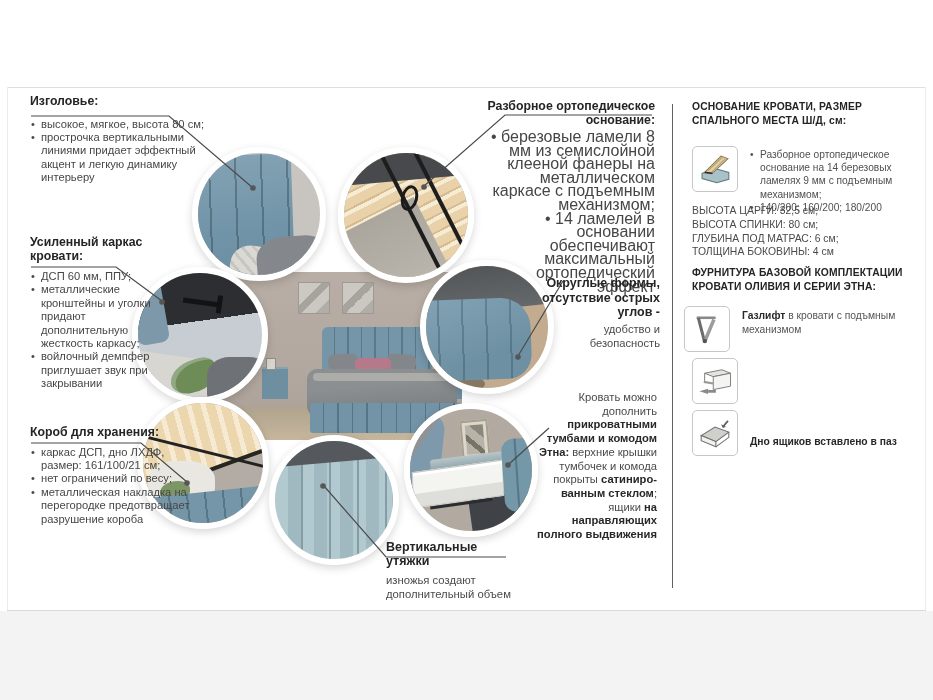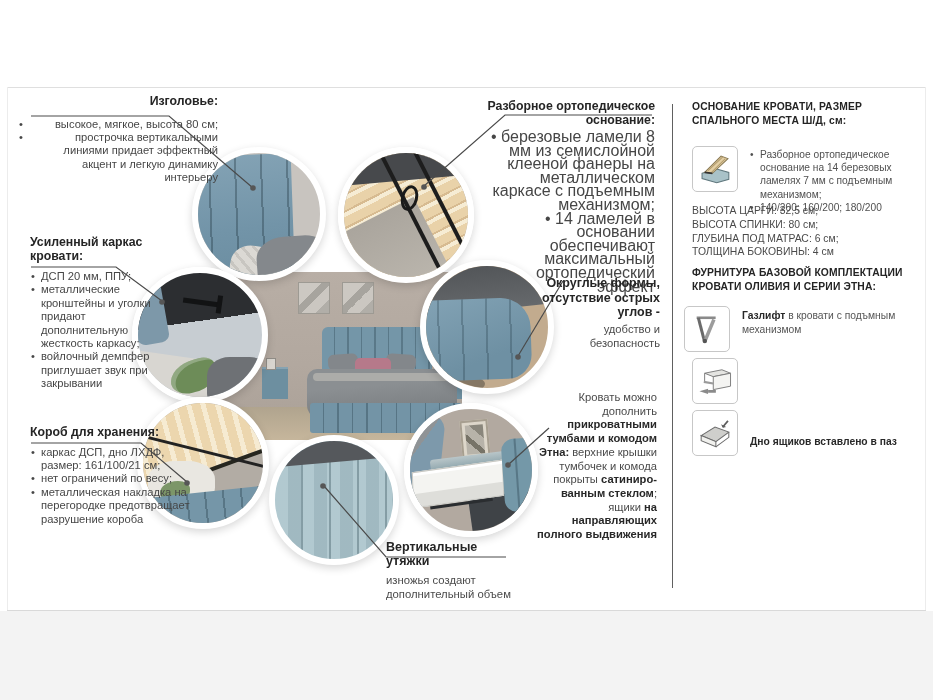--- a/index.html
+++ b/index.html
@@ -130,21 +130,21 @@
   
   .tb{position:absolute;z-index:4;}
   .tb-title{font-weight:bold;color:#252525;font-size:12.3px;line-height:13.5px;}
   .blist{margin:0;padding:0;list-style:none;}
   .blist li{position:relative;padding-left:11px;font-size:11.2px;line-height:13.4px;color:#464646;}
   .blist li:before{content:"\2022";position:absolute;left:1px;}
   .ralign{text-align:right;}
   .rlist{margin:0;padding:0;list-style:none;}
   .rlist li{font-size:16px;line-height:13.6px;color:#464646;}
   .rlist li:before{content:"\2022\00a0";}
-  .tb-headboard{left:18px;top:95px;width:200px;text-align:right;}
+  .tb-headboard{left:30px;top:95px;width:200px;}
   .tb-headboard .blist{margin-top:9px;}
   .tb-frame{left:30px;top:236px;width:124px;}
   .tb-frame .blist{margin-top:7px;}
   .tb-storage{left:30px;top:426px;width:162px;}
   .tb-storage .blist{margin-top:6px;}
   .tb-base{right:278px;top:99px;width:178px;}
   .tb-base .tb-title{line-height:14px;}
   .tb-base .rlist{margin-top:3px;}
   .tb-rounded{right:273px;top:276px;width:118px;}
   .tb-rounded .tb-title{font-size:12.5px;line-height:14.6px;}
@@ -272,21 +272,21 @@
   <div class="tb tb-headboard">
     <div class="tb-title">Изголовье:</div>
     <ul class="blist">
       <li>высокое, мягкое, высота 80 см;</li>
       <li>прострочка вертикальными линиями придает эффектный акцент и легкую динамику интерьеру</li>
     </ul>
   </div>
   <div class="tb tb-frame">
     <div class="tb-title">Усиленный каркас кровати:</div>
     <ul class="blist">
-      <li>ДСП 20 мм, ППУ;</li>
+      <li>ДСП 60 мм, ППУ;</li>
       <li>металлические кронштейны и уголки придают дополнительную жесткость каркасу;</li>
       <li>войлочный демпфер приглушает звук при закрывании</li>
     </ul>
   </div>
   <div class="tb tb-storage">
     <div class="tb-title">Короб для хранения:</div>
     <ul class="blist">
       <li>каркас ДСП, дно ЛХДФ, размер: 161/100/21 см;</li>
       <li>нет ограничений по весу;</li>
       <li>металлическая накладка на перегородке предотвращает разрушение короба</li>
@@ -314,21 +314,21 @@
   <div class="rc rc-row rc-baserow">
     <div class="icon-box">
       <svg width="38" height="38" viewBox="0 0 44 44">
         <path d="M7 27 L24 22 L38 26 L38 34 L24 38 L7 33 Z" fill="#a9c2c8" stroke="#5f777d" stroke-width="1.2"></path>
         <path d="M10 26 L29 7 L37 10 L19 27 Z" fill="#e3cfa4" stroke="#8a7a55" stroke-width="1.2"></path>
         <path d="M14 24 L31 8 M18 26 L34 10" stroke="#b49d6e" stroke-width="1.2" fill="none"></path>
         <path d="M10 26 L19 27" stroke="#333" stroke-width="2"></path>
       </svg>
     </div>
     <ul class="rc-blist">
-      <li>Разборное ортопедическое основание на 14 березовых ламелях 7 мм с подъемным механизмом;</li>
+      <li>Разборное ортопедическое основание на 14 березовых ламелях 9 мм с подъемным механизмом;</li>
       <li>140/200; 160/200; 180/200</li>
     </ul>
   </div>
   <div class="rc rc-specs">
     <div class="rc-spec">ВЫСОТА ЦАРГИ: 32,5 см;</div>
     <div class="rc-spec">ВЫСОТА СПИНКИ: 80 см;</div>
     <div class="rc-spec">ГЛУБИНА ПОД МАТРАС: 6 см;</div>
     <div class="rc-spec">ТОЛЩИНА БОКОВИНЫ: 4 см</div>
   </div>
   <div class="rc rc-h rc-h2">ФУРНИТУРА БАЗОВОЙ КОМПЛЕКТАЦИИ КРОВАТИ ОЛИВИЯ И СЕРИИ ЭТНА:</div>

